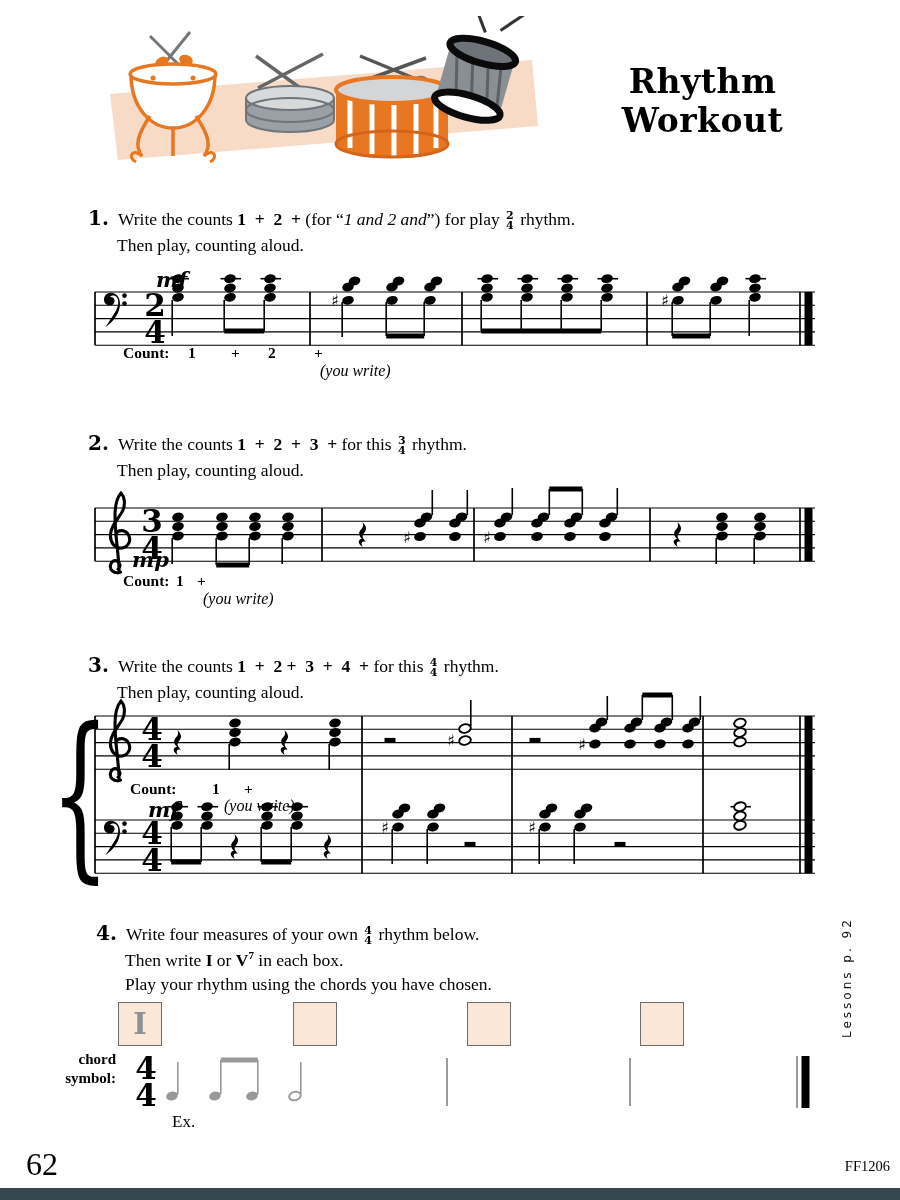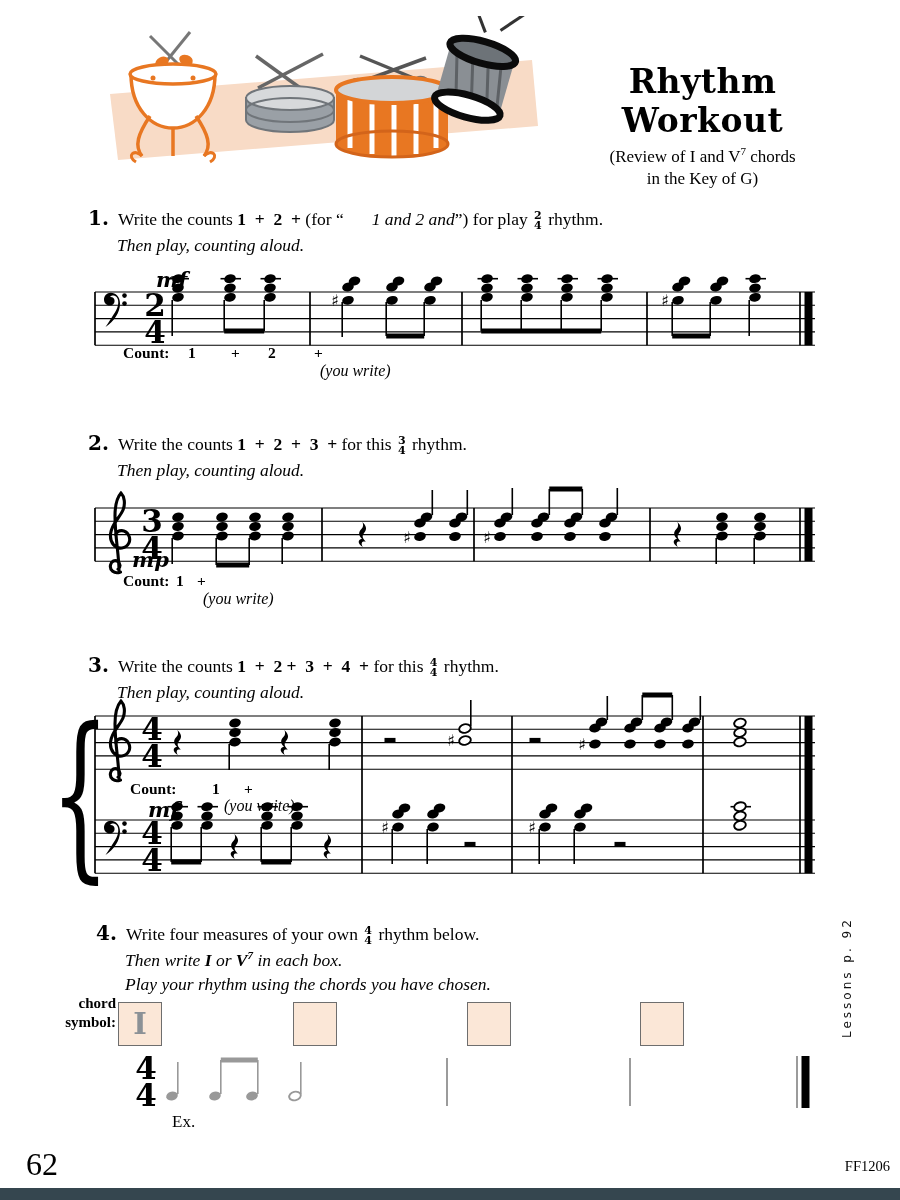--- a/index.html
+++ b/index.html
@@ -8,26 +8,26 @@
   .abs{position:absolute;}
   
   .title-block{left:545px;top:62px;width:315px;text-align:center;}
   .title{font-family:"DejaVu Serif",serif;font-weight:bold;font-size:33px;letter-spacing:.5px;}
   .subtitle{font-size:17px;line-height:1.32;margin-top:6px;}
   sup.s7{font-size:11px;vertical-align:super;line-height:0;}
   
   .ex{font-size:17.5px;line-height:1.38;}
   .ex .num{font-family:"DejaVu Serif",serif;font-weight:bold;font-size:20px;padding-right:9px;}
   .ex .b{font-weight:bold;white-space:pre;}
-  .ex .i{font-style:italic;margin-left:28px;}
+  .ex .i{font-style:italic;}
   .frac{display:inline-block;text-align:center;vertical-align:-4px;line-height:.92;padding:0 2px;}
   .frac span{display:block;font-size:11px;font-weight:bold;font-family:"DejaVu Serif",serif;}
-  .indent{padding-left:29px;font-style:italic;}
+  .indent{padding-left:29px;}
   
-  .chordlabel{left:44px;top:994px;width:72px;text-align:right;font-weight:bold;font-size:15px;line-height:1.25;}
+  .chordlabel{left:44px;top:1050px;width:72px;text-align:right;font-weight:bold;font-size:15px;line-height:1.25;}
   .cbox{width:44px;height:44px;background:#fbe7d7;border:1.6px solid #6e6e6e;box-sizing:border-box;
         display:flex;align-items:center;justify-content:center;
         font-family:"DejaVu Serif",serif;font-weight:bold;font-size:29px;color:#8b9196;}
   
   .sidenote{left:840px;top:898px;height:140px;writing-mode:vertical-rl;transform:rotate(180deg);
             font-family:"DejaVu Sans","Liberation Sans",sans-serif;font-size:12px;letter-spacing:3px;color:#111;}
   .pagenum{left:26px;top:1146px;font-size:32px;}
   .catcode{left:800px;top:1158px;width:90px;text-align:right;font-size:14.5px;}
   .bottombar{left:0;top:1188px;width:900px;height:12px;background:#35464f;}
   svg{display:block;}
@@ -80,24 +80,20 @@
       <line x1="30" y1="-2" x2="12" y2="-26" stroke="#333" stroke-width="3"></line>
       <rect x="0" y="18" width="66" height="56" fill="#8a8f94"></rect>
       <path d="M8,24 L20,70 M24,22 L36,70 M40,22 L52,70 M54,24 L62,68" stroke="#5d6165" stroke-width="3" fill="none"></path>
       <ellipse cx="33" cy="18" rx="34" ry="11" fill="#6d7378" stroke="#0b0b0b" stroke-width="7"></ellipse>
       <ellipse cx="33" cy="74" rx="34" ry="11" fill="#ffffff" stroke="#0b0b0b" stroke-width="7"></ellipse>
     </g>
   </svg>
 
   <div class="abs title-block">
     <div class="title">Rhythm Workout</div>
-    <div class="subtitle">
-      <span>(Review of I and V</span><sup class="s7">7</sup><span> chords</span><br>
-      <span>in the Key of G)</span>
-    </div>
   </div>
 
   <div class="abs ex" style="left:88px;top:205px;width:700px;">
     <div><span class="num">1.</span><span>Write the counts </span><span class="b">1  +  2  +</span><span> (for “</span><span class="i">1 and 2 and</span><span>”) for play </span><span class="frac"><span>2</span><span>4</span></span><span> rhythm.</span></div>
     <div class="indent">Then play, counting aloud.</div>
   </div>
 
   <div class="abs ex" style="left:88px;top:430px;width:700px;">
     <div><span class="num">2.</span><span>Write the counts </span><span class="b">1  +  2  +  3  +</span><span> for this </span><span class="frac"><span>3</span><span>4</span></span><span> rhythm.</span></div>
     <div class="indent">Then play, counting aloud.</div>

